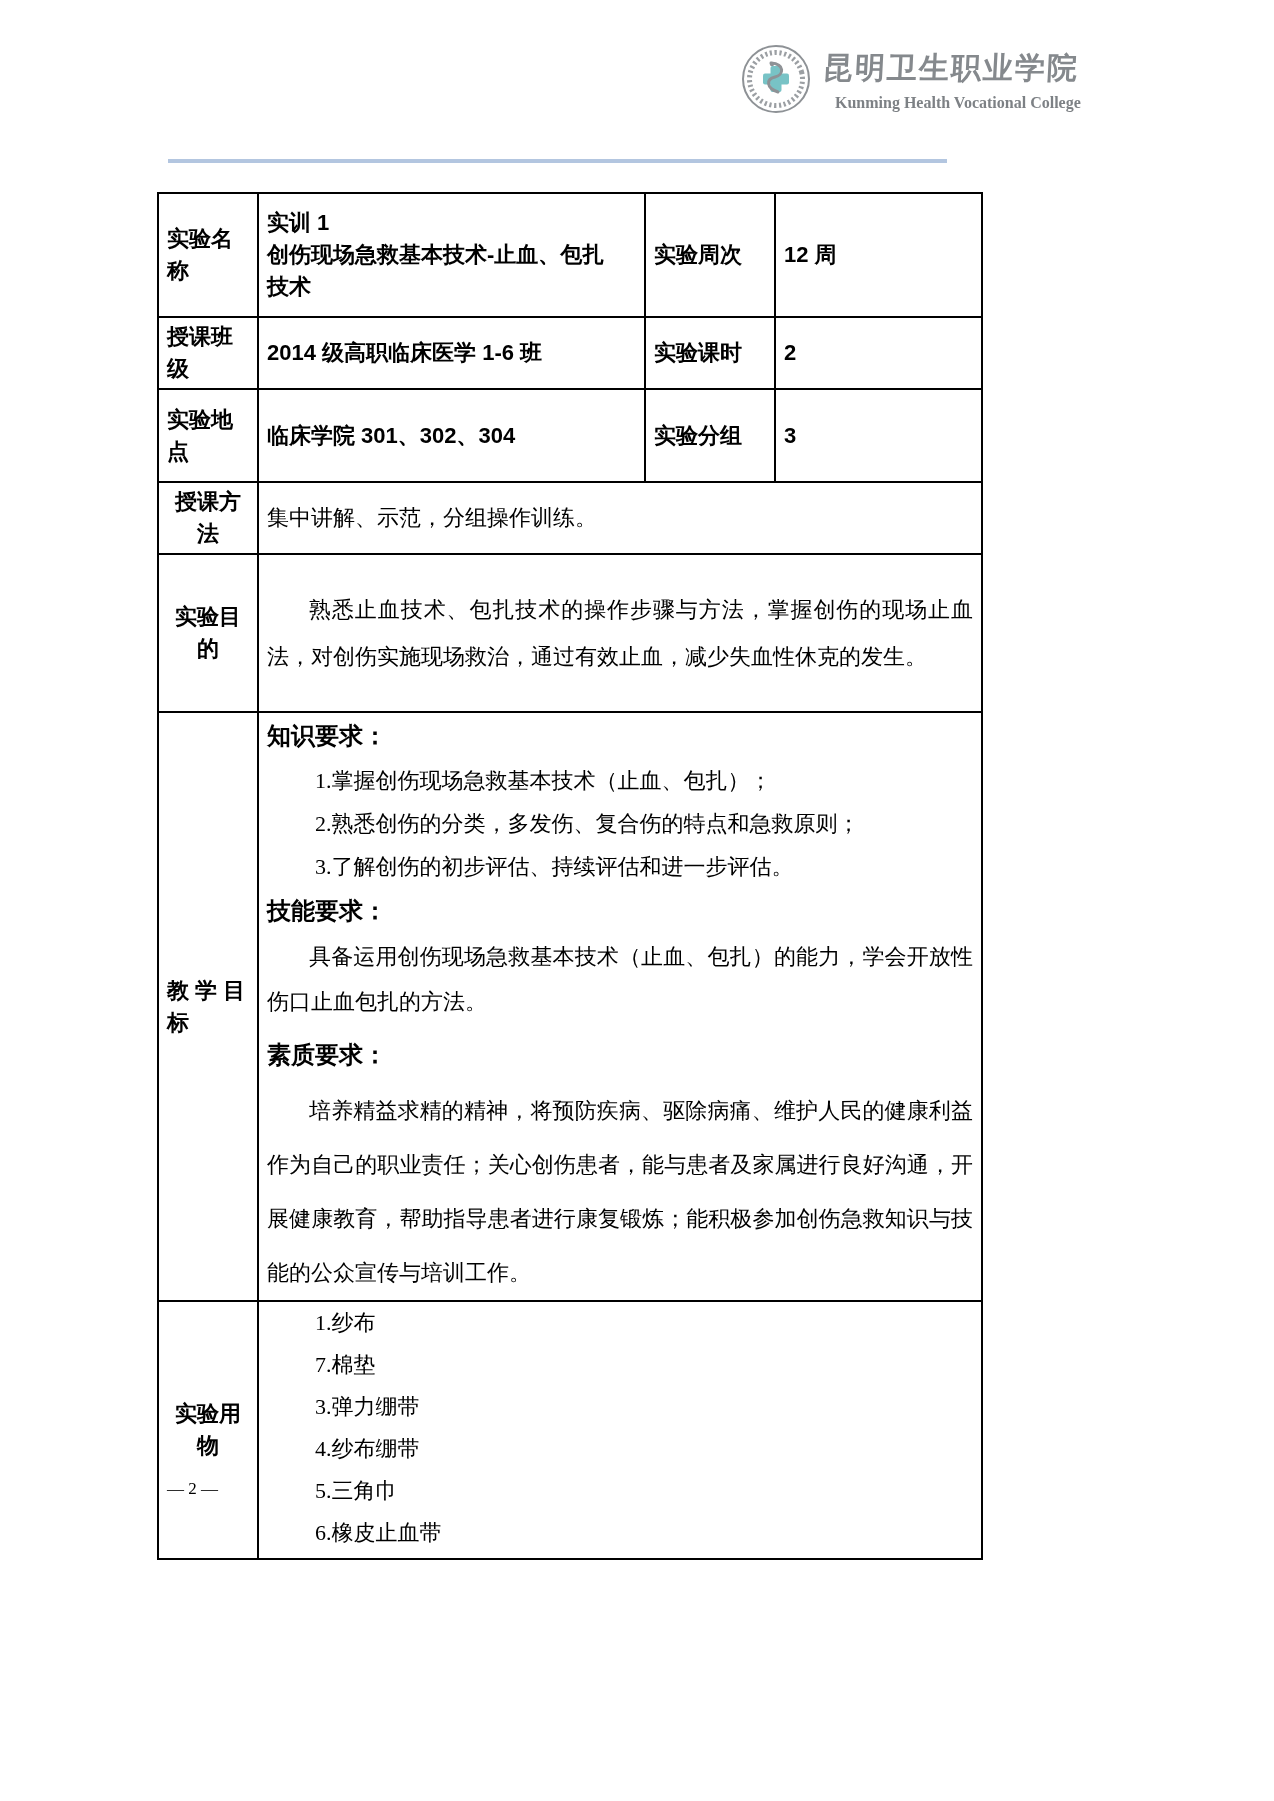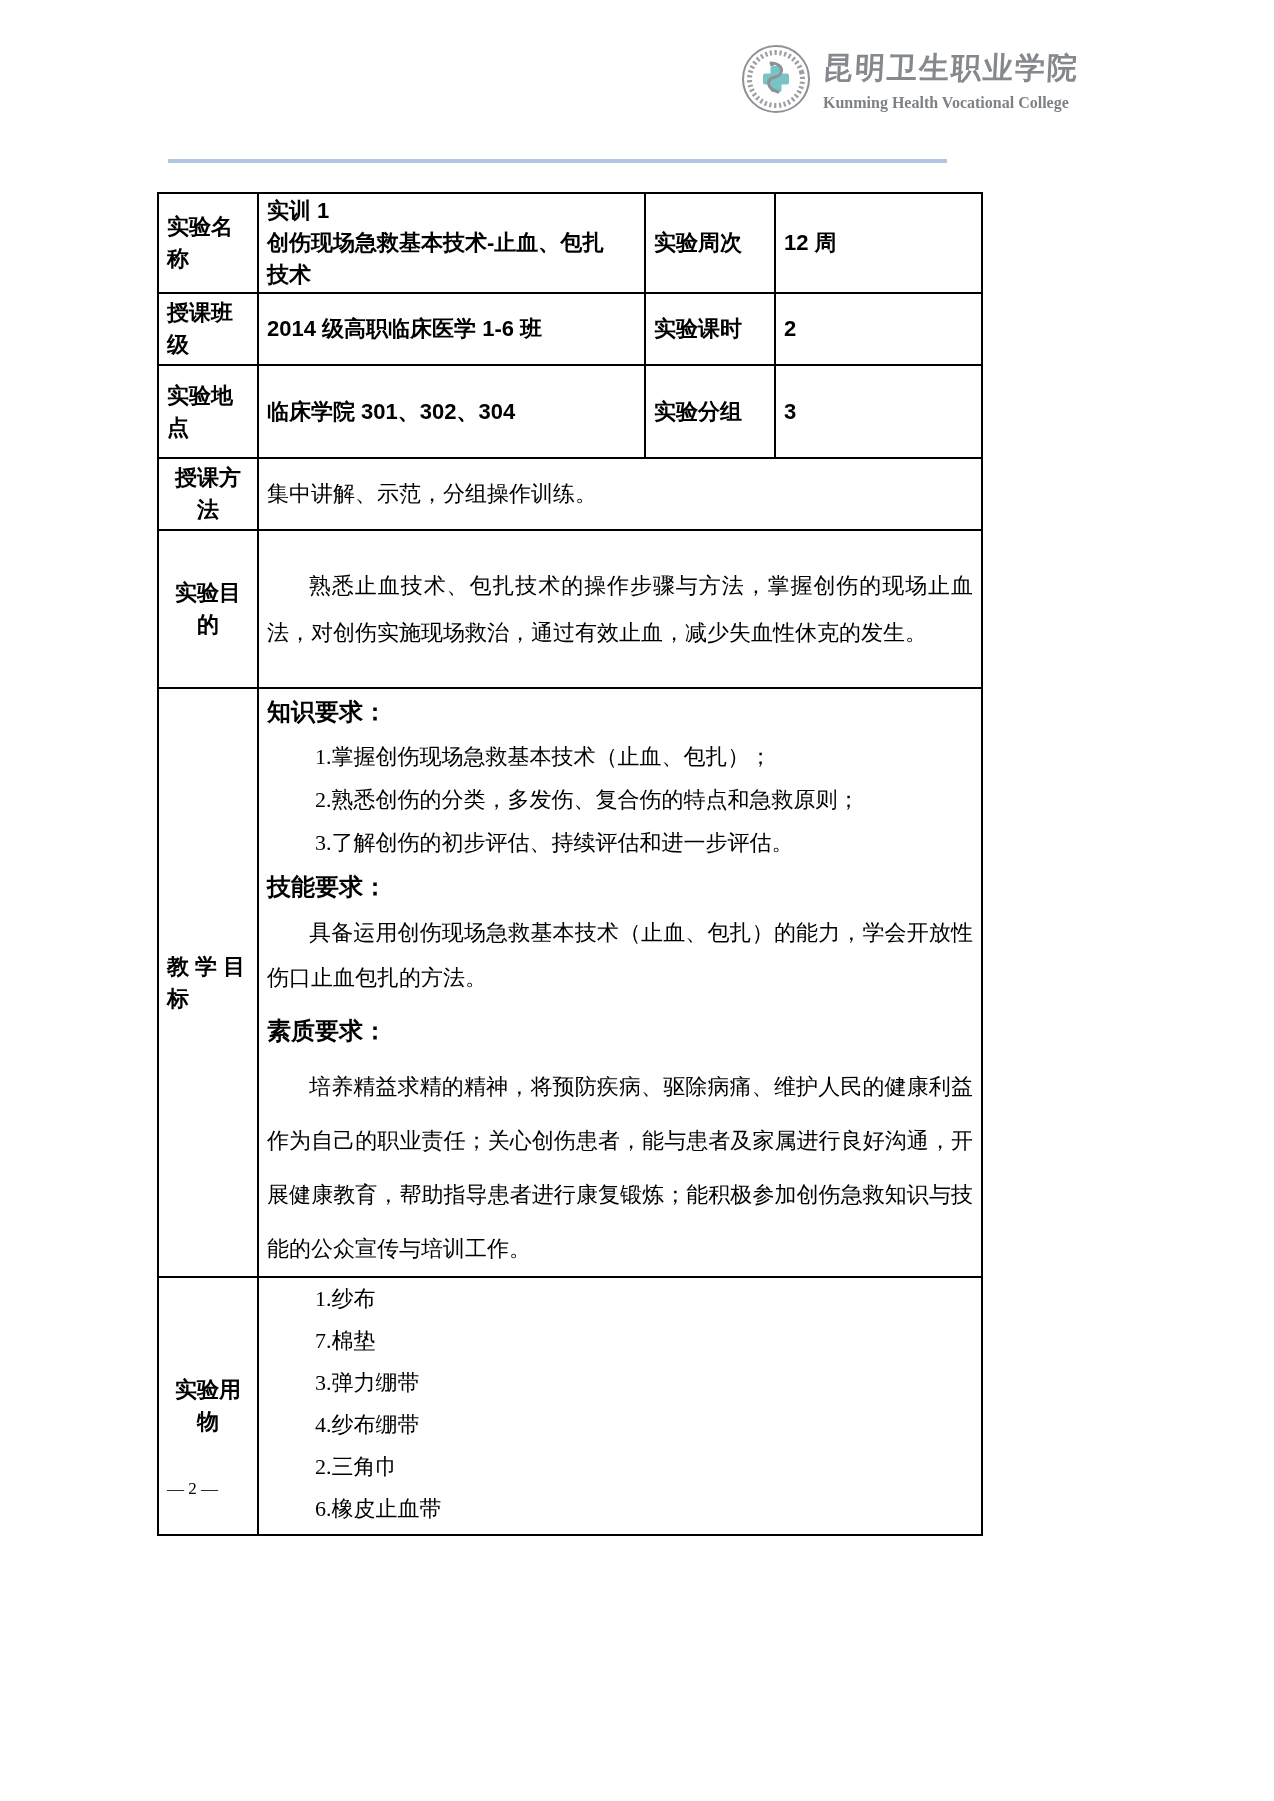--- a/index.html
+++ b/index.html
@@ -37,20 +37,21 @@
     transform: skewX(-3deg);
     white-space: nowrap;
   }
   .logo-en {
     font-family: "Liberation Serif", serif;
     font-size: 16px;
     font-weight: bold;
     color: #7d8185;
     margin-top: 5px;
     white-space: nowrap;
+    margin-left: 12px;
   }
   .divider {
     position: absolute;
     left: 168px;
     top: 159px;
     width: 779px;
     height: 4px;
     background: #b3c6e0;
   }
 
@@ -62,21 +63,21 @@
     width: 824px;
     border-collapse: collapse;
     table-layout: fixed;
   }
   table.form td {
     border: 2px solid #000;
     padding: 0 8px;
     vertical-align: middle;
     overflow: hidden;
   }
-  tr.r1 { height: 100px; }
+  tr.r1 { height: 124px; }
   tr.r2 { height: 72px; margin-top: 8px; }
   tr.r3 { height: 93px; padding-left: 48px; }
   tr.r4 { height: 72px; }
   tr.r5 { height: 158px; }
   tr.r6 { height: 539px; }
   tr.r7 { height: 258px; }
 
   .lbl {
     font-family: "Liberation Sans", sans-serif;
     font-weight: bold;
@@ -235,21 +236,21 @@
         </td>
       </tr>
 
       <tr class="r7">
         <td class="lbl ta-center">实验用物</td>
         <td class="mat-cell" colspan="3">
           <div class="mat-item">1.纱布</div>
           <div class="mat-item">7.棉垫</div>
           <div class="mat-item">3.弹力绷带</div>
           <div class="mat-item">4.纱布绷带</div>
-          <div class="mat-item">2.三角巾</div>
+          <div class="mat-item">5.三角巾</div>
           <div class="mat-item">6.橡皮止血带</div>
         </td>
       </tr>
     </tbody>
   </table>
 
   <div class="pageno">— 2 —</div>
 
 </div>
 

